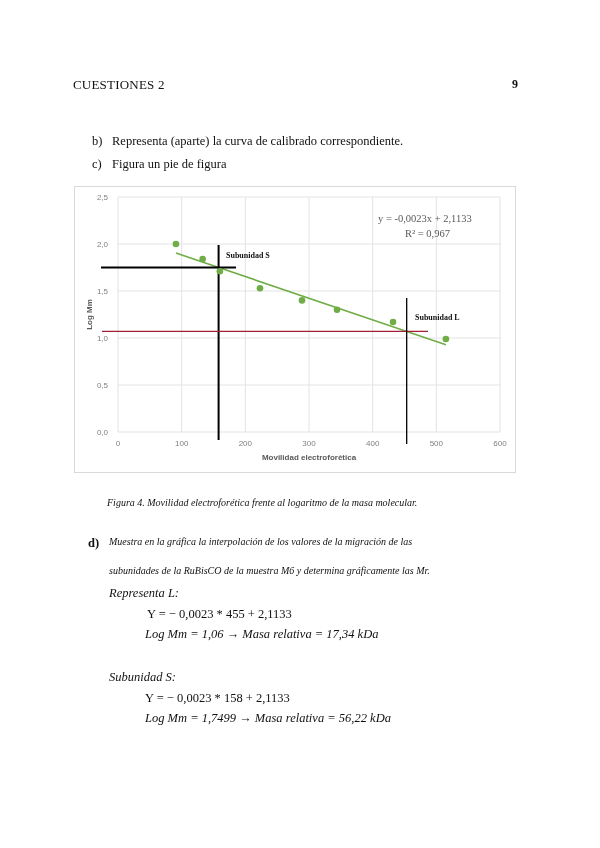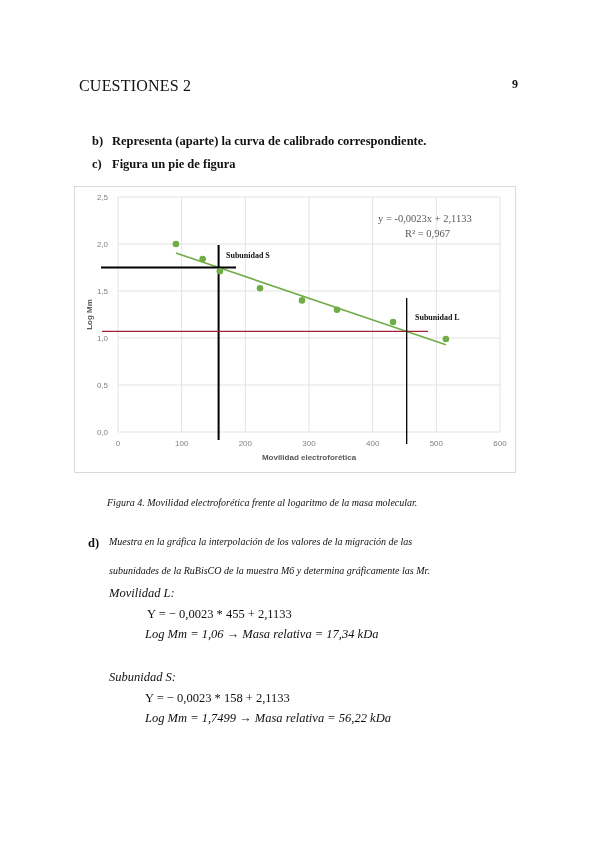--- a/index.html
+++ b/index.html
@@ -1,21 +1,21 @@
 <!DOCTYPE html>
 <html><head>
 <meta charset="utf-8">
 <style>
   html, body { margin: 0; padding: 0; background: #ffffff; }
   body { width: 600px; height: 848px; position: relative; overflow: hidden;
          font-family: "Liberation Serif", serif; color: #111; }
   .abs { position: absolute; }
-  .header-left { left: 79px; top: 77px; font-size: 16px; letter-spacing: 0.2px; }
+  .header-left { left: 73px; top: 77px; font-size: 13px; letter-spacing: 0.2px; }
   .header-right { left: 512px; top: 77px; font-size: 12px; font-weight: bold; }
-  .q { font-size: 12.5px; font-weight: bold; }
+  .q { font-size: 12.5px; font-weight: normal; }
   .q .marker { display: inline-block; width: 20px; }
   #chart-frame { left: 74px; top: 186px; width: 442px; height: 287px;
                  border: 1px solid #d9d9d9; box-sizing: border-box; background:#fff; }
   #chart-svg { left: 0; top: 0; }
   .caption { left: 107px; top: 497px; font-size: 10px; font-style: italic; }
   .q-d-marker { left: 88px; top: 536px; font-size: 12.5px; font-weight: bold; }
   .q-d-text { left: 109px; font-size: 10px; font-style: italic; }
   .sub-title { left: 109px; font-size: 12.5px; font-style: italic; }
   .eq { font-size: 12.5px; font-family: Liberation Serif, serif; }
 </style>
@@ -80,19 +80,19 @@
     <text x="378" y="222" font-size="10.5" fill="#595959" font-family="Liberation Serif, serif">y = -0,0023x + 2,1133</text>
     <text x="405" y="237" font-size="10.5" fill="#595959" font-family="Liberation Serif, serif">R² = 0,967</text>
   </svg>
 
 <div class="abs caption">Figura 4. Movilidad electroforética frente al logaritmo de la masa molecular.</div>
 
 <div class="abs q-d-marker">d)</div>
 <div class="abs q-d-text" style="top:536px;">Muestra en la gráfica la interpolación de los valores de la migración de las</div>
 <div class="abs q-d-text" style="top:565px;">subunidades de la RuBisCO de la muestra M6 y determina gráficamente las Mr.</div>
 
-<div class="abs sub-title" style="top:586px;">Movilidad L:</div>
+<div class="abs sub-title" style="top:586px;">Representa L:</div>
 <div class="abs eq" style="left:147px; top:607px;">Y =  − 0,0023 * 455  + 2,1133</div>
 <div class="abs eq" style="left:145px; top:627px; font-style:italic;">Log Mm = 1,06 → Masa relativa = 17,34 kDa</div>
 
 <div class="abs sub-title" style="top:670px;">Subunidad S:</div>
 <div class="abs eq" style="left:145px; top:691px;">Y =  − 0,0023 * 158  + 2,1133</div>
 <div class="abs eq" style="left:145px; top:711px; font-style:italic;">Log Mm = 1,7499 → Masa relativa = 56,22 kDa</div>
 
 </body></html>

